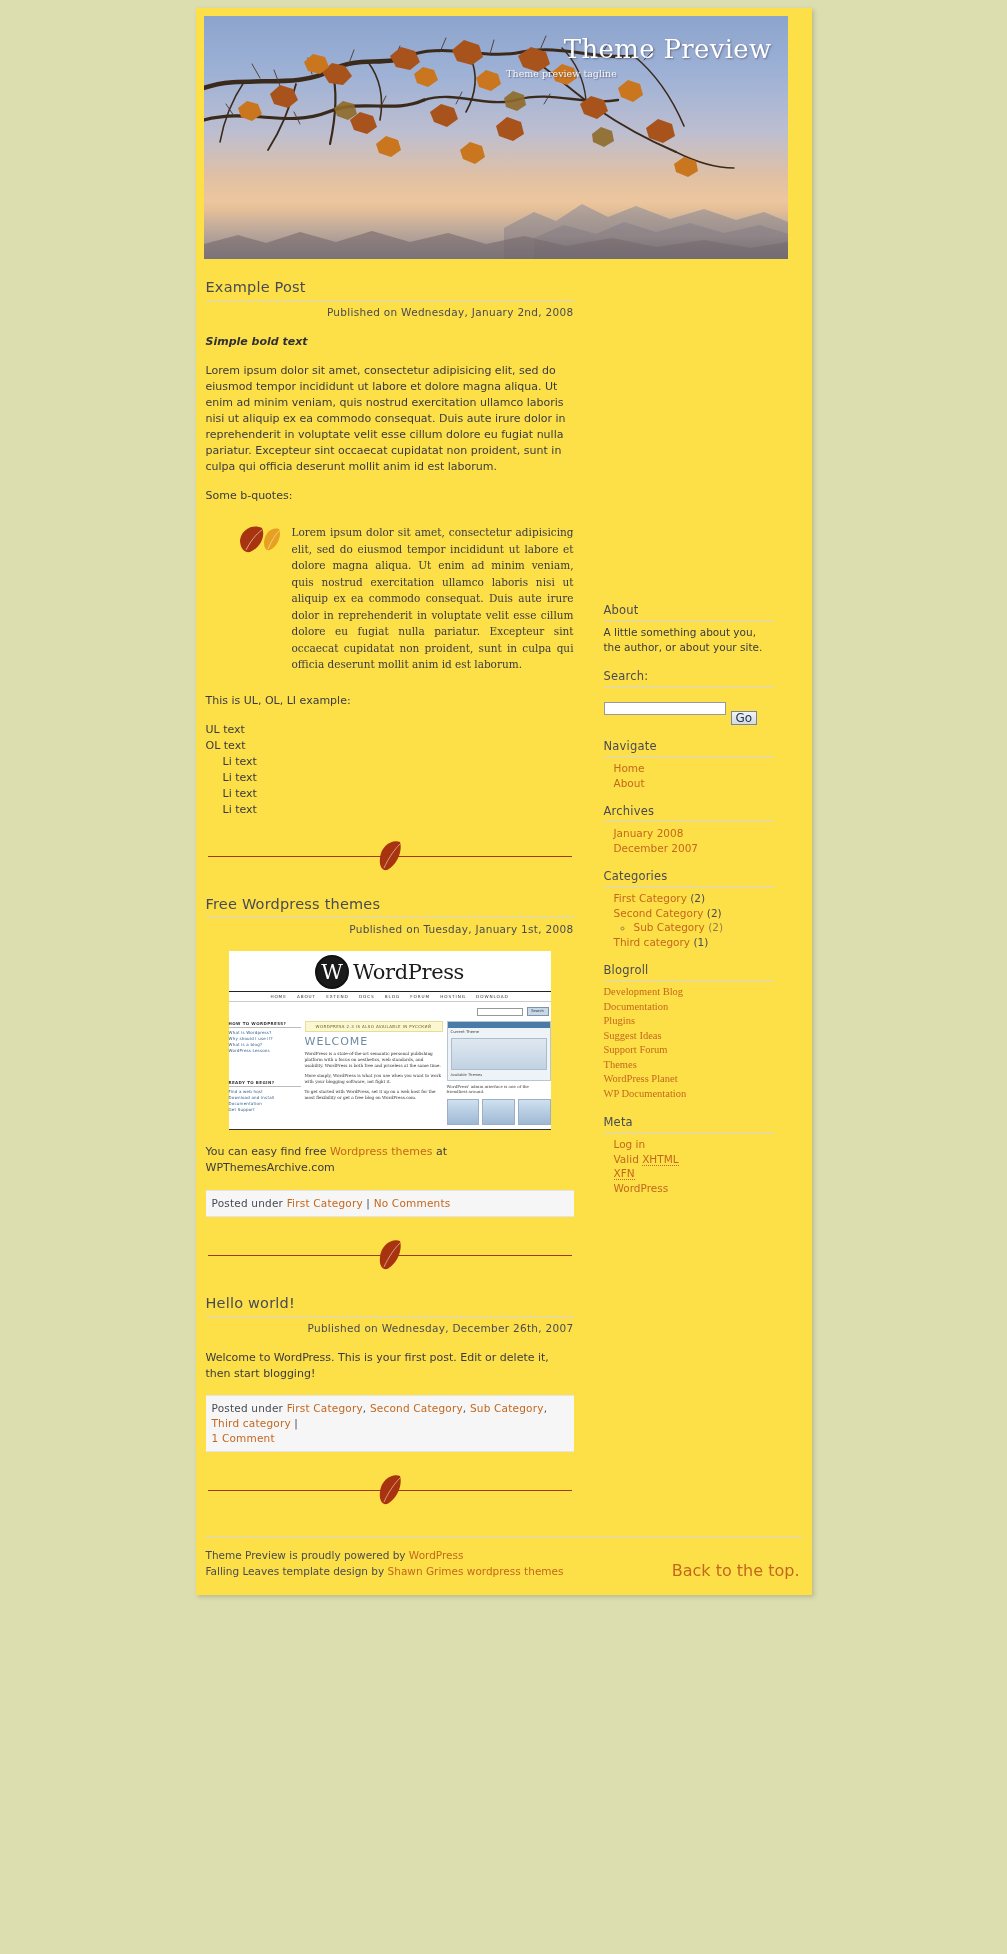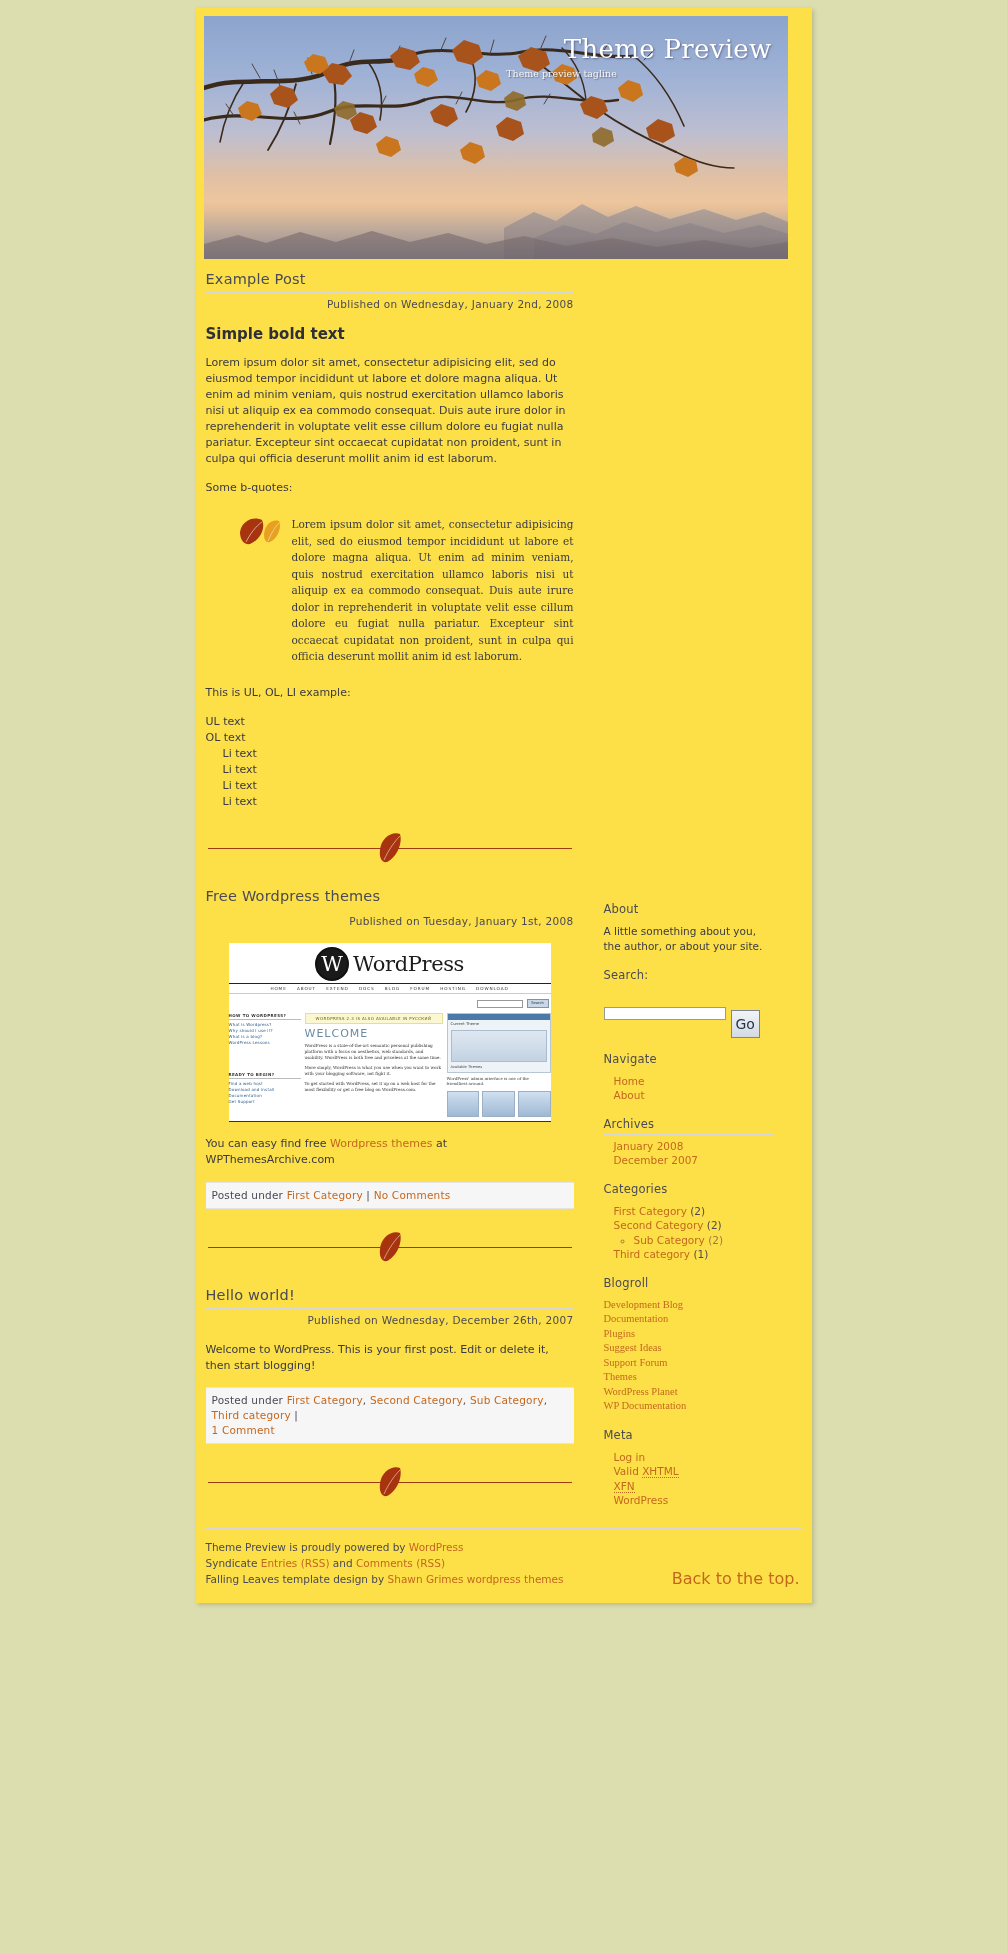--- a/index.html
+++ b/index.html
@@ -67,22 +67,22 @@
     font-family: "DejaVu Serif", "Liberation Serif", serif;
     font-size: 9.5px;
     color: #f3f3f3;
     text-shadow: 1px 1px 1px rgba(60,60,90,0.5);
     text-align: center;
   }
 
   
   .columns {
     display: flex;
-    align-items: flex-end;
-    padding-top: 12px;
+    align-items: center;
+    padding-top: 20px;
   }
   .content-col {
     width: 368px;
     padding-left: 2px;
   }
   .gutter { width: 30px; flex: none; }
   .sidebar-col {
     width: 170px;
     padding-top: 4px;
   }
@@ -106,23 +106,24 @@
     letter-spacing: 0.3px;
   }
   .post-body p {
     margin: 0 0 13px 0;
     font-size: 11px;
     line-height: 16px;
     color: #3a3a44;
   }
   .post-body p.bold-lead {
     font-weight: bold;
-    font-size: 15px;
+    font-size: 11px;
     color: #2f2f38;
     margin-bottom: 13px;
+    font-style: italic;
   }
   blockquote {
     margin: 14px 0 14px 20px;
     padding: 6px 0 6px 66px;
     font-family: "DejaVu Serif", "Liberation Serif", serif;
     font-size: 10.5px;
     line-height: 16.5px;
     text-align: justify;
     color: #3a3a44;
     position: relative;
@@ -384,24 +385,24 @@
     background: #ffffff;
     font-family: "DejaVu Sans", "Liberation Sans", sans-serif;
     font-size: 10px;
     padding: 0 2px;
     box-sizing: border-box;
   }
   .go-btn {
     border: 1px solid #7a8596;
     background: linear-gradient(to bottom, #f2f4f7, #d4dae3);
     font-family: "DejaVu Sans", "Liberation Sans", sans-serif;
-    font-size: 14px;
+    font-size: 12px;
     color: #22364a;
     padding: 0px 4px;
-    height: 28px;
+    height: 14px;
     line-height: 12px;
     cursor: pointer;
     margin-top: 20px;
   }
   .abbr-dotted {
     border-bottom: 1px dotted #c4671e;
   }
 
   
   .site-footer {
@@ -740,18 +741,17 @@
           <li><a href="#" class="abbr-dotted">XFN</a></li>
           <li><a href="#">WordPress</a></li>
         </ul>
       </div>
 
     </div>
   </div>
 
   <div class="site-footer">
     <div><span>Theme Preview is proudly powered by </span><a href="#">WordPress</a></div>
-    <div><span>Syndicate </span><a href="#">Entries (RSS)</a><span> and </span><a href="#">Comments (RSS)</a></div>
     <div><span>Falling Leaves template design by </span><a href="#">Shawn Grimes</a><span> </span><a href="#">wordpress themes</a></div>
     <a href="#" class="back-top">Back to the top.</a>
   </div>
 
 </div>
 
 </body></html>

